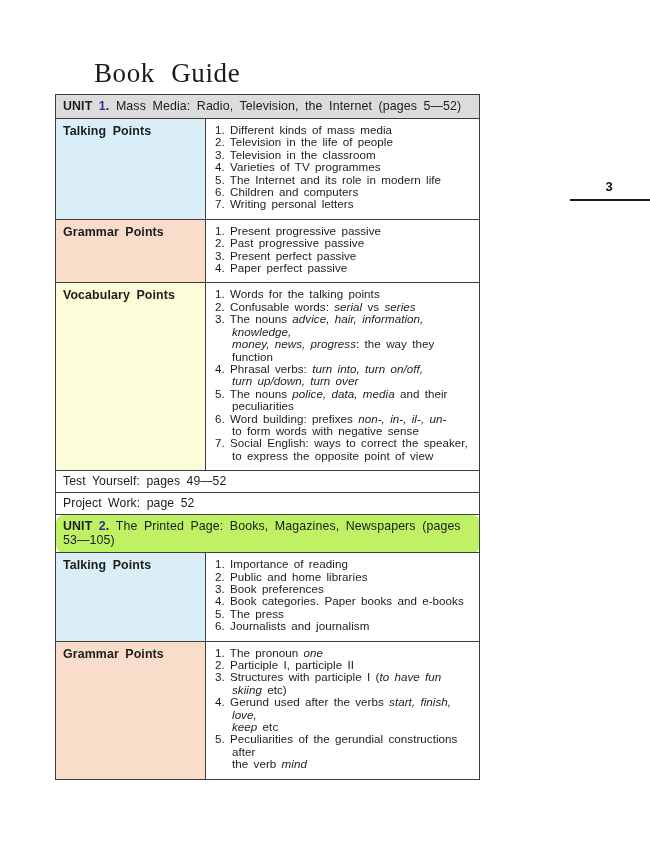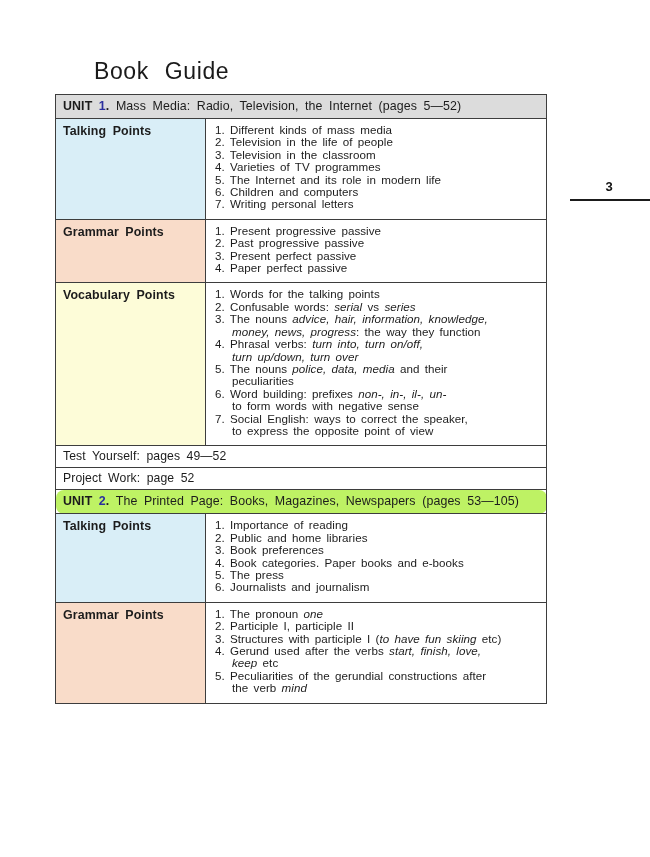--- a/index.html
+++ b/index.html
@@ -3,31 +3,31 @@
 <meta charset="utf-8">
 <style>
   html,body{margin:0;padding:0;}
   body{
     width:650px;height:857px;background:#ffffff;position:relative;
     font-family:"Liberation Sans", sans-serif;color:#1c1c1c;
     overflow:hidden;
   }
   .page-title{
     position:absolute;left:94px;top:58px;
-    font-size:23px;letter-spacing:0.6px;word-spacing:9px;color:#1a1a1a;
+    font-size:27px;letter-spacing:0.6px;word-spacing:9px;color:#1a1a1a;font-family:Liberation Serif, serif;
   }
   .page-number{
     position:absolute;left:570px;top:179px;width:78px;
     text-align:center;font-weight:bold;font-size:13px;color:#111;
   }
   .page-rule{
     position:absolute;left:570px;top:199px;width:80px;height:2px;background:#1b1b1b;
   }
   table.guide{
-    position:absolute;left:55px;top:94px;width:492px;
+    position:absolute;left:55px;top:94px;width:425px;
     border-collapse:collapse;table-layout:fixed;
   }
   table.guide td{
     border:1.6px solid #3d3d3d;
     vertical-align:top;
   }
   td.unit-cell{
     font-size:12.4px;padding:4px 7px 5px 7px;word-spacing:3px;letter-spacing:0.1px;
   }
   td.label-cell{

